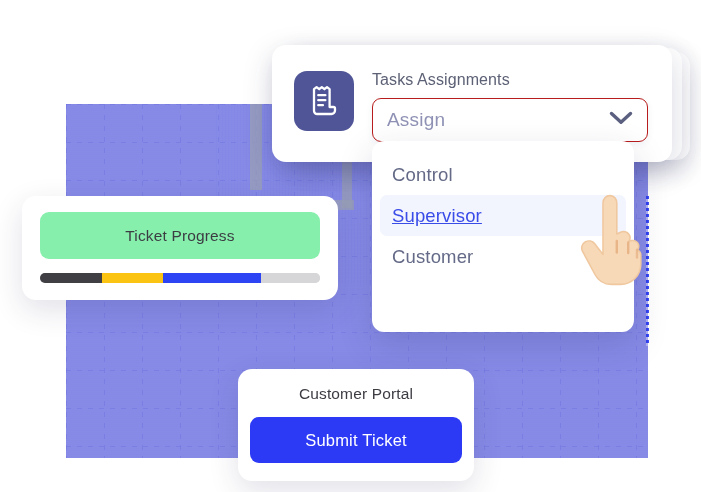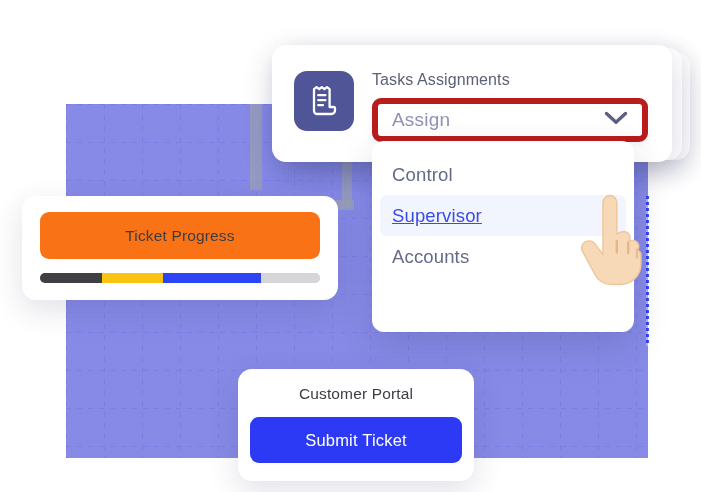--- a/index.html
+++ b/index.html
@@ -168,21 +168,21 @@
     font-size: 16px;
     color: #5d6175;
     letter-spacing: .1px;
     margin-bottom: 9px;
     white-space: nowrap;
   }
   .assign-field {
     height: 44px;
     border-radius: 9px;
     background: #ffffff;
-    border: 6px solid #b91c1c;
+    border: 1px solid #b91c1c;
     box-shadow: 0 2px 7px rgba(60,66,120,0.07);
     display: flex;
     align-items: center;
     justify-content: space-between;
     padding: 0 14px 0 14px;
   }
   .assign-value {
     font-size: 19px;
     color: #8f92b5;
     letter-spacing: .2px;
@@ -228,21 +228,21 @@
   
   .progress-card {
     left: 22px; top: 196px;
     width: 316px; height: 104px;
     border-radius: 14px;
     box-shadow: 0 10px 30px rgba(40,44,90,0.14);
     padding: 16px 18px;
   }
   .progress-head {
     height: 47px;
-    background: #f97316;
+    background: #86efac;
     border-radius: 9px;
     display: flex;
     align-items: center;
     justify-content: center;
   }
   .progress-title {
     font-size: 15.5px;
     color: #3c3c43;
     letter-spacing: .15px;
   }
@@ -366,21 +366,21 @@
   </div>
 
   <div class="dropdown">
     <div class="dd-item">
       <span>Control</span>
     </div>
     <div class="dd-item active">
       <span>Supervisor</span>
     </div>
     <div class="dd-item">
-      <span>Accounts</span>
+      <span>Customer</span>
     </div>
   </div>
 
   <div class="hand">
     <svg width="72" height="96" viewBox="0 0 72 96" fill="none" xmlns="http://www.w3.org/2000/svg" aria-hidden="true">
       <path d="M29 11 C29 6.6 32.3 3.4 36.2 3.6 C40 3.8 42.8 7.0 42.8 11.2
                L42.8 42 L46.6 40.2 C49.6 38.8 53.2 39.8 55 42.5
                C56.4 44.6 56.2 47.2 55.0 49.2
                L57.6 48.6 C60.8 47.9 63.9 49.9 64.6 53.0
                C65.0 54.9 64.5 56.7 63.4 58.0

